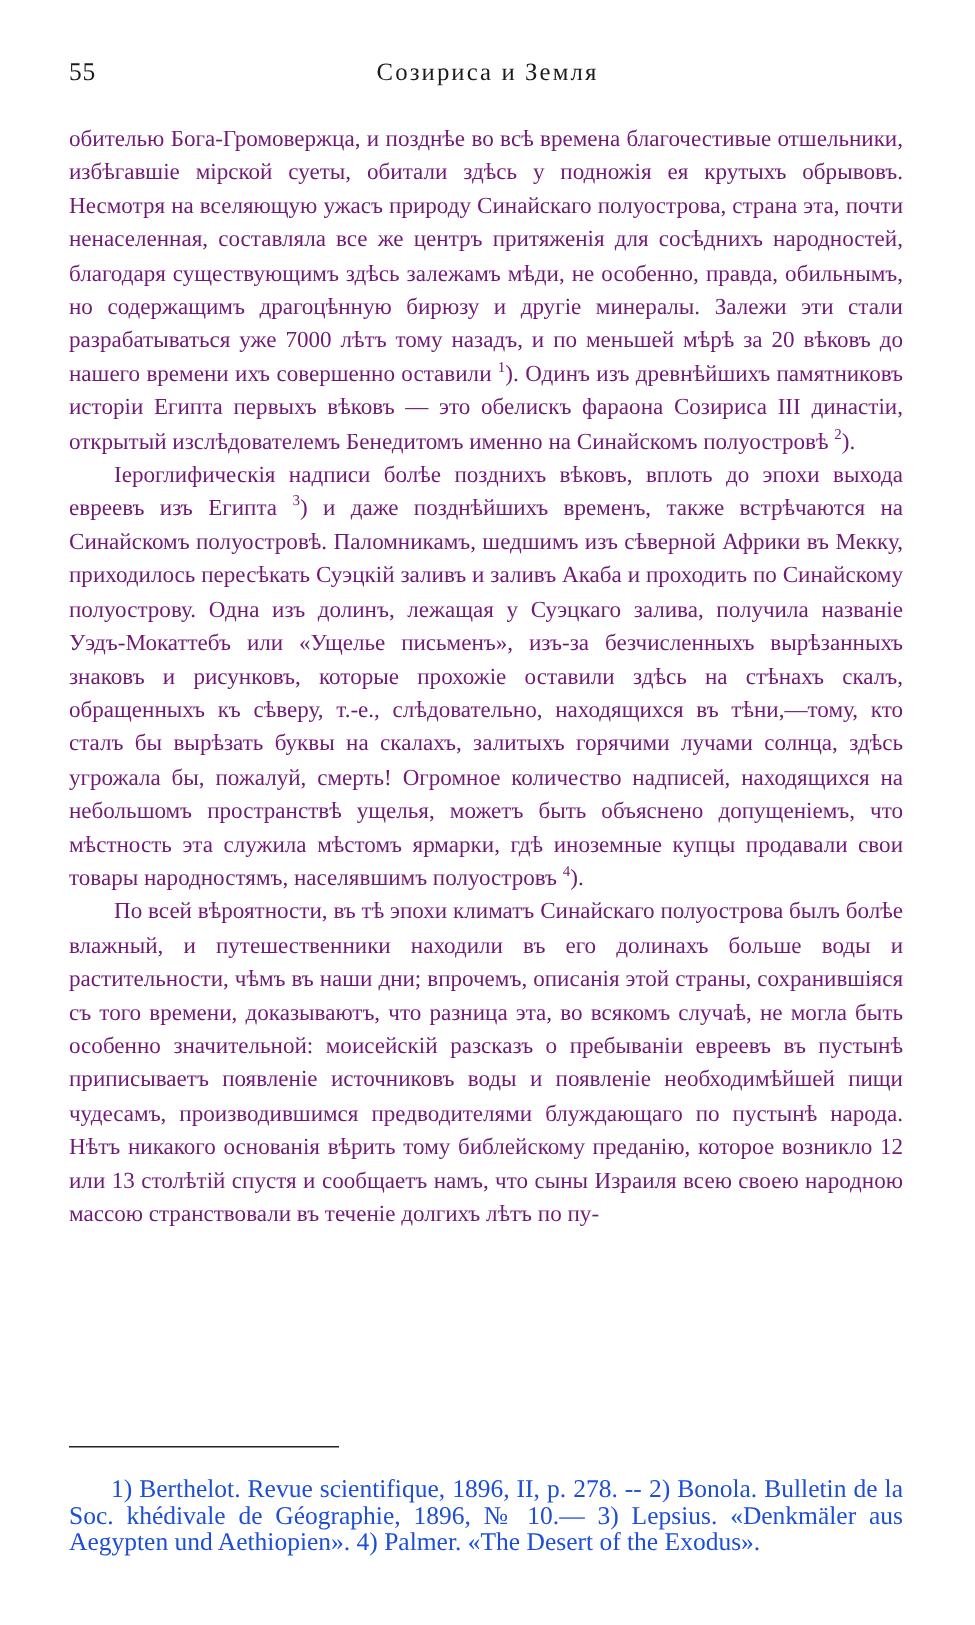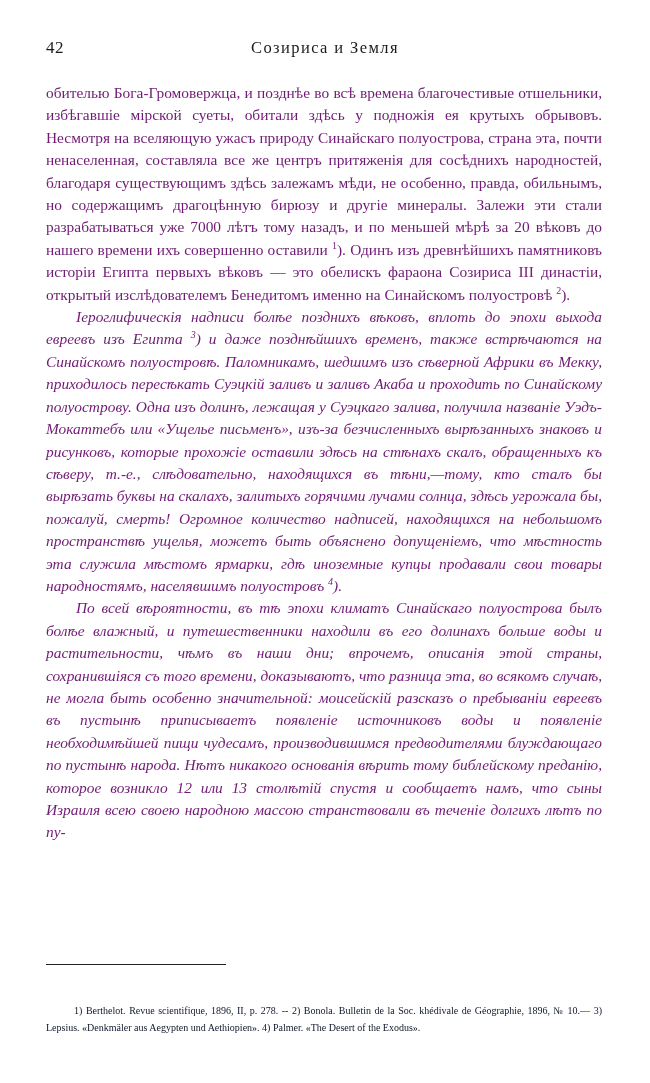--- a/index.html
+++ b/index.html
@@ -52,21 +52,20 @@
     -webkit-hyphens: none;
     hyphens: none;
     color: #701a75;
   }
   .para {
     margin: 0 0 0 0;
     text-indent: 0;
   }
   .para + .para {
     margin-top: 0px;
-    font-style: italic;
   }
   .para.indent {
     text-indent: 30px;
   }
   sup {
     font-size: 10px;
     vertical-align: super;
     line-height: 0;
   }
   .footnote-rule {
@@ -75,37 +74,37 @@
     bottom: 118px;
     width: 180px;
     border-top: 1px solid #222;
     height: 0;
   }
   .footnotes {
     position: absolute;
     left: 46px;
     right: 48px;
     bottom: 46px;
-    font-size: 10px;
+    font-size: 17px;
     line-height: 17.6px;
     text-align: justify;
-    color: #0f172a;
+    color: #1d4ed8;
   }
   .footnotes .fn-first-indent {
     display: inline-block;
     width: 28px;
   }
 </style>
 </head>
 <body>
 
 <div class="page">
 
   <div class="header-row">
-    <div class="folio">42</div>
+    <div class="folio">55</div>
     <div class="running-title">Созириса и Земля</div>
   </div>
 
   <div class="body-text">
 
     <p class="para"><span>обителью Бога-Громовержца, и позднѣе во всѣ времена благочестивые отшельники, избѣгавшіе мірской суеты, обитали здѣсь у подножія ея крутыхъ обрывовъ. Несмотря на вселяющую ужасъ природу Синайскаго полуострова, страна эта, почти ненаселенная, составляла все же центръ притяженія для сосѣднихъ народностей, благодаря существующимъ здѣсь залежамъ мѣди, не особенно, правда, обильнымъ, но содержащимъ драгоцѣнную бирюзу и другіе минералы. Залежи эти стали разрабатываться уже 7000 лѣтъ тому назадъ, и по меньшей мѣрѣ за 20 вѣковъ до нашего времени ихъ совершенно оставили </span><sup>1</sup><span>). Одинъ изъ древнѣйшихъ памятниковъ исторіи Египта первыхъ вѣковъ — это обелискъ фараона Созириса III династіи, открытый изслѣдователемъ Бенедитомъ именно на Синайскомъ полуостровѣ </span><sup>2</sup><span>).</span></p>
 
     <p class="para indent"><span>Іероглифическія надписи болѣе позднихъ вѣковъ, вплоть до эпохи выхода евреевъ изъ Египта </span><sup>3</sup><span>) и даже позднѣйшихъ временъ, также встрѣчаются на Синайскомъ полуостровѣ. Паломникамъ, шедшимъ изъ сѣверной Африки въ Мекку, приходилось пересѣкать Суэцкій заливъ и заливъ Акаба и проходить по Синайскому полуострову. Одна изъ долинъ, лежащая у Суэцкаго залива, получила названіе Уэдъ-Мокаттебъ или «Ущелье письменъ», изъ-за безчисленныхъ вырѣзанныхъ знаковъ и рисунковъ, которые прохожіе оставили здѣсь на стѣнахъ скалъ, обращенныхъ къ сѣверу, т.-е., слѣдовательно, находящихся въ тѣни,—тому, кто сталъ бы вырѣзать буквы на скалахъ, залитыхъ горячими лучами солнца, здѣсь угрожала бы, пожалуй, смерть! Огромное количество надписей, находящихся на небольшомъ пространствѣ ущелья, можетъ быть объяснено допущеніемъ, что мѣстность эта служила мѣстомъ ярмарки, гдѣ иноземные купцы продавали свои товары народностямъ, населявшимъ полуостровъ </span><sup>4</sup><span>).</span></p>
 
     <p class="para indent">По всей вѣроятности, въ тѣ эпохи климатъ Синайскаго полуострова былъ болѣе влажный, и путешественники находили въ его долинахъ больше воды и растительности, чѣмъ въ наши дни; впрочемъ, описанія этой страны, сохранившіяся съ того времени, доказываютъ, что разница эта, во всякомъ случаѣ, не могла быть особенно значительной: моисейскій разсказъ о пребываніи евреевъ въ пустынѣ приписываетъ появленіе источниковъ воды и появленіе необходимѣйшей пищи чудесамъ, производившимся предводителями блуждающаго по пустынѣ народа. Нѣтъ никакого основанія вѣрить тому библейскому преданію, которое возникло 12 или 13 столѣтій спустя и сообщаетъ намъ, что сыны Израиля всею своею народною массою странствовали въ теченіе долгихъ лѣтъ по пу-</p>

